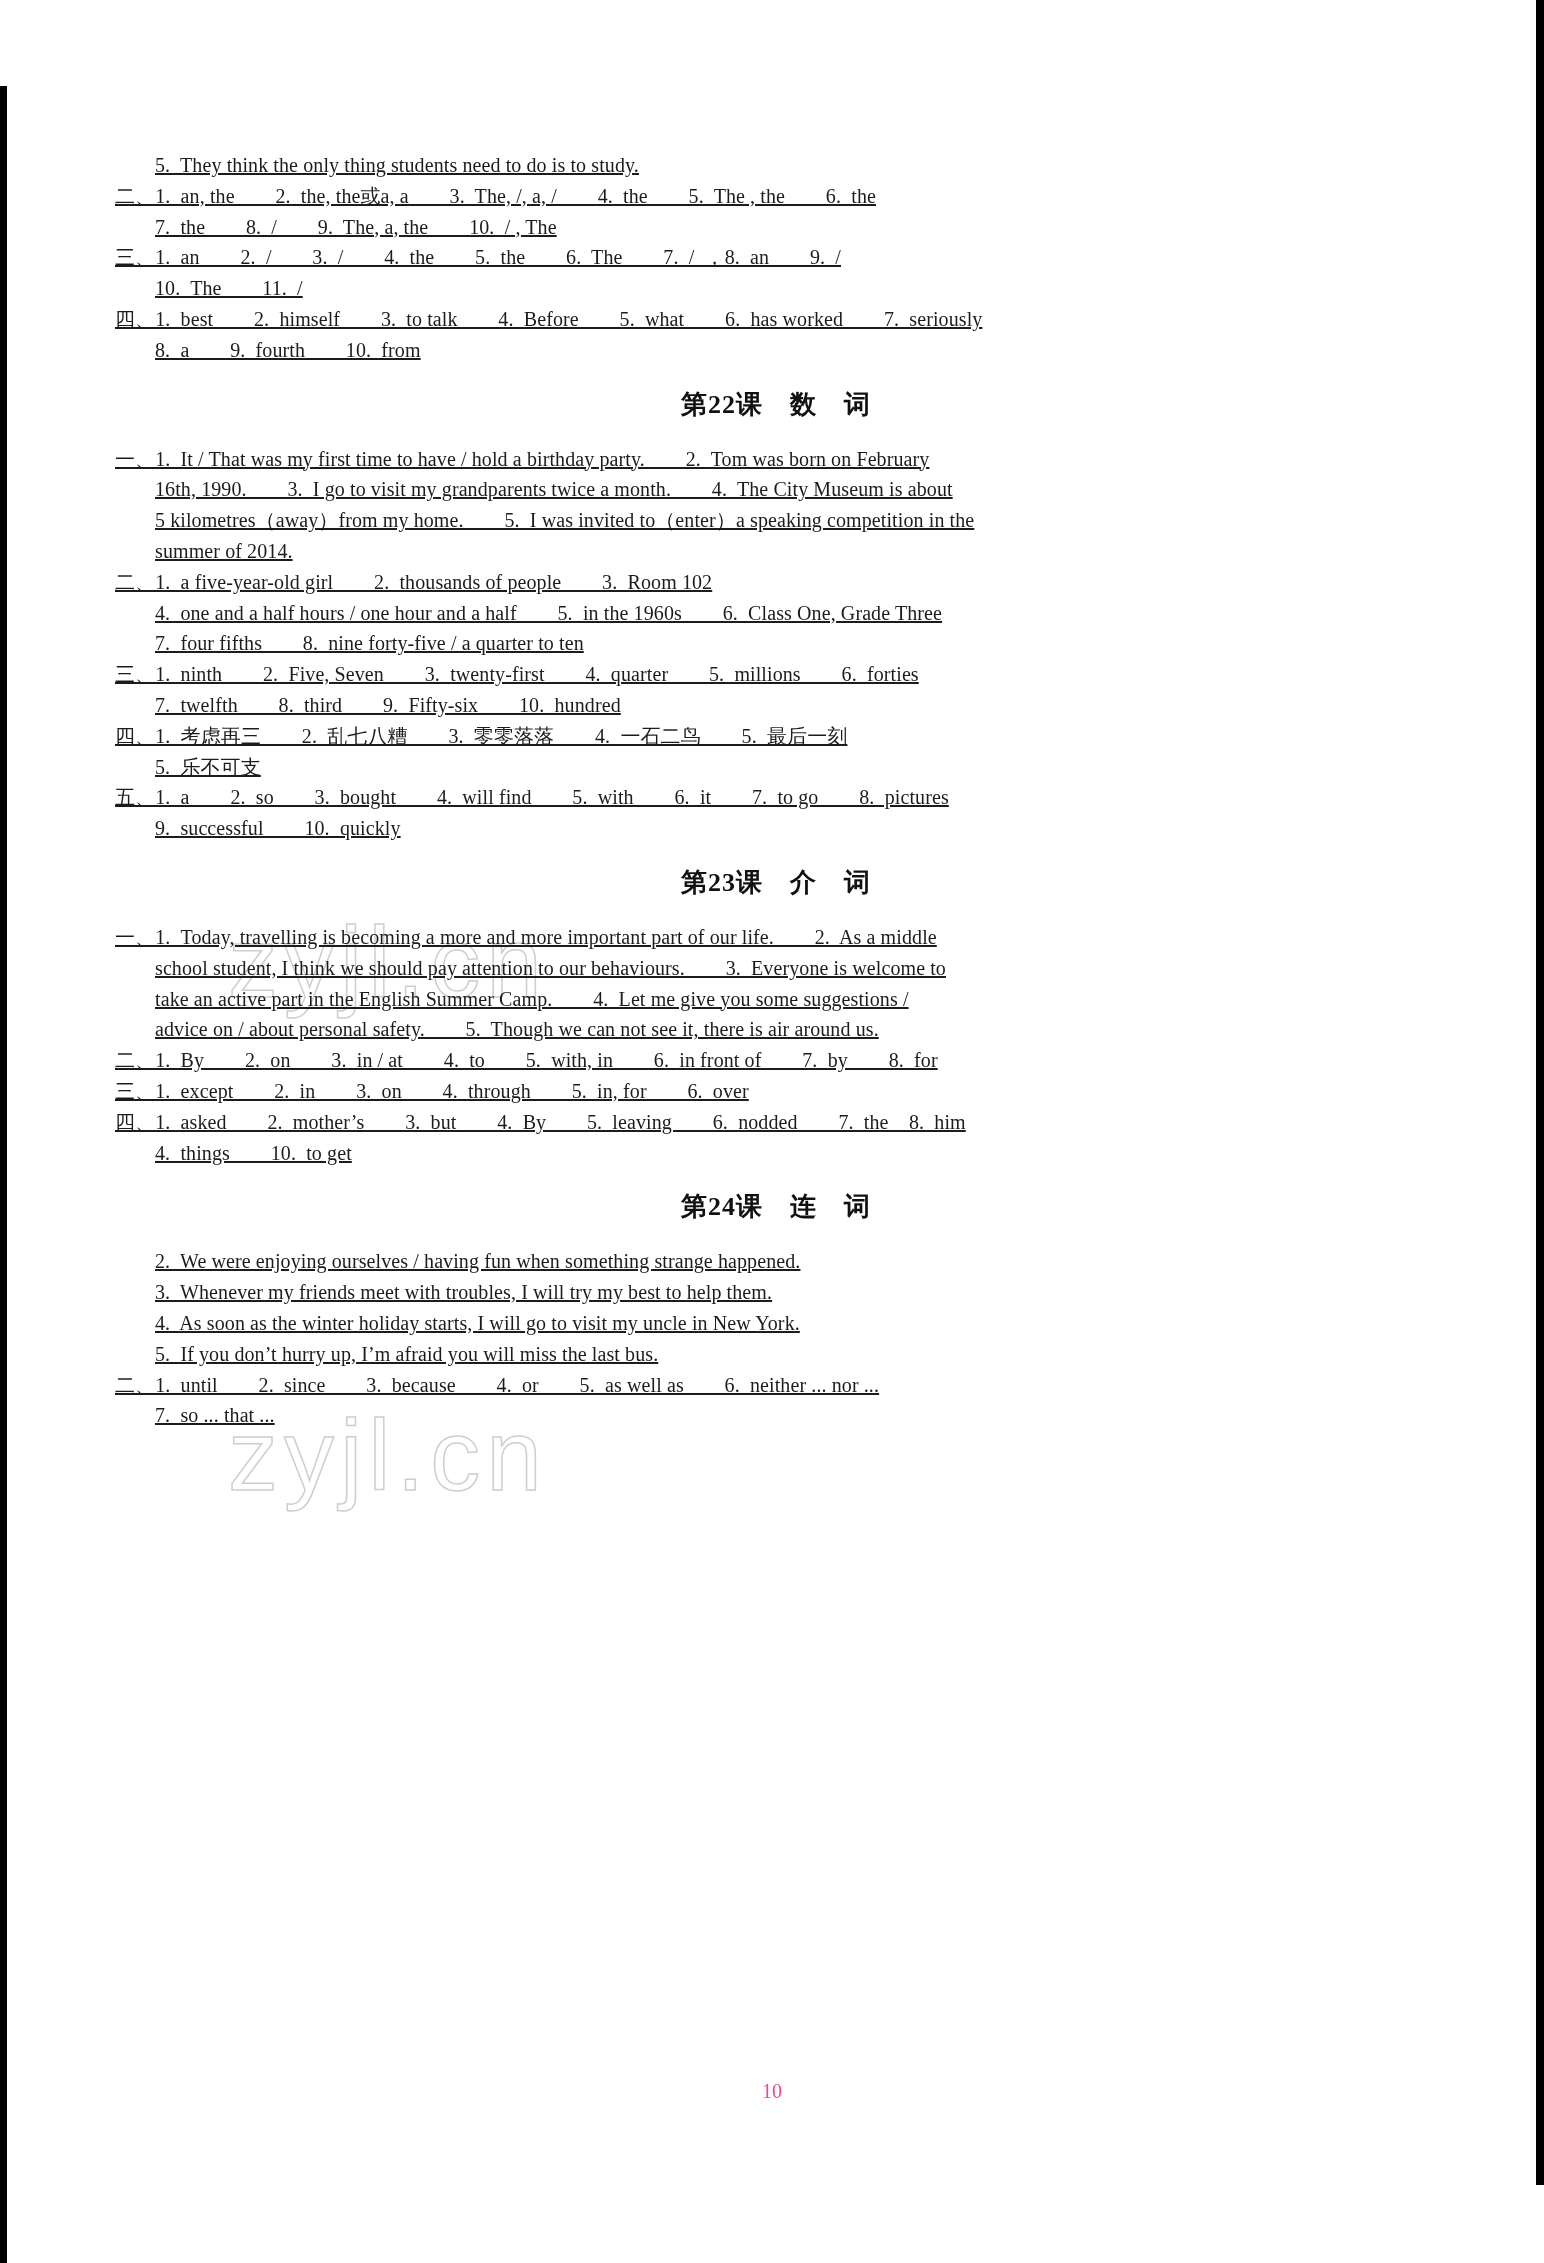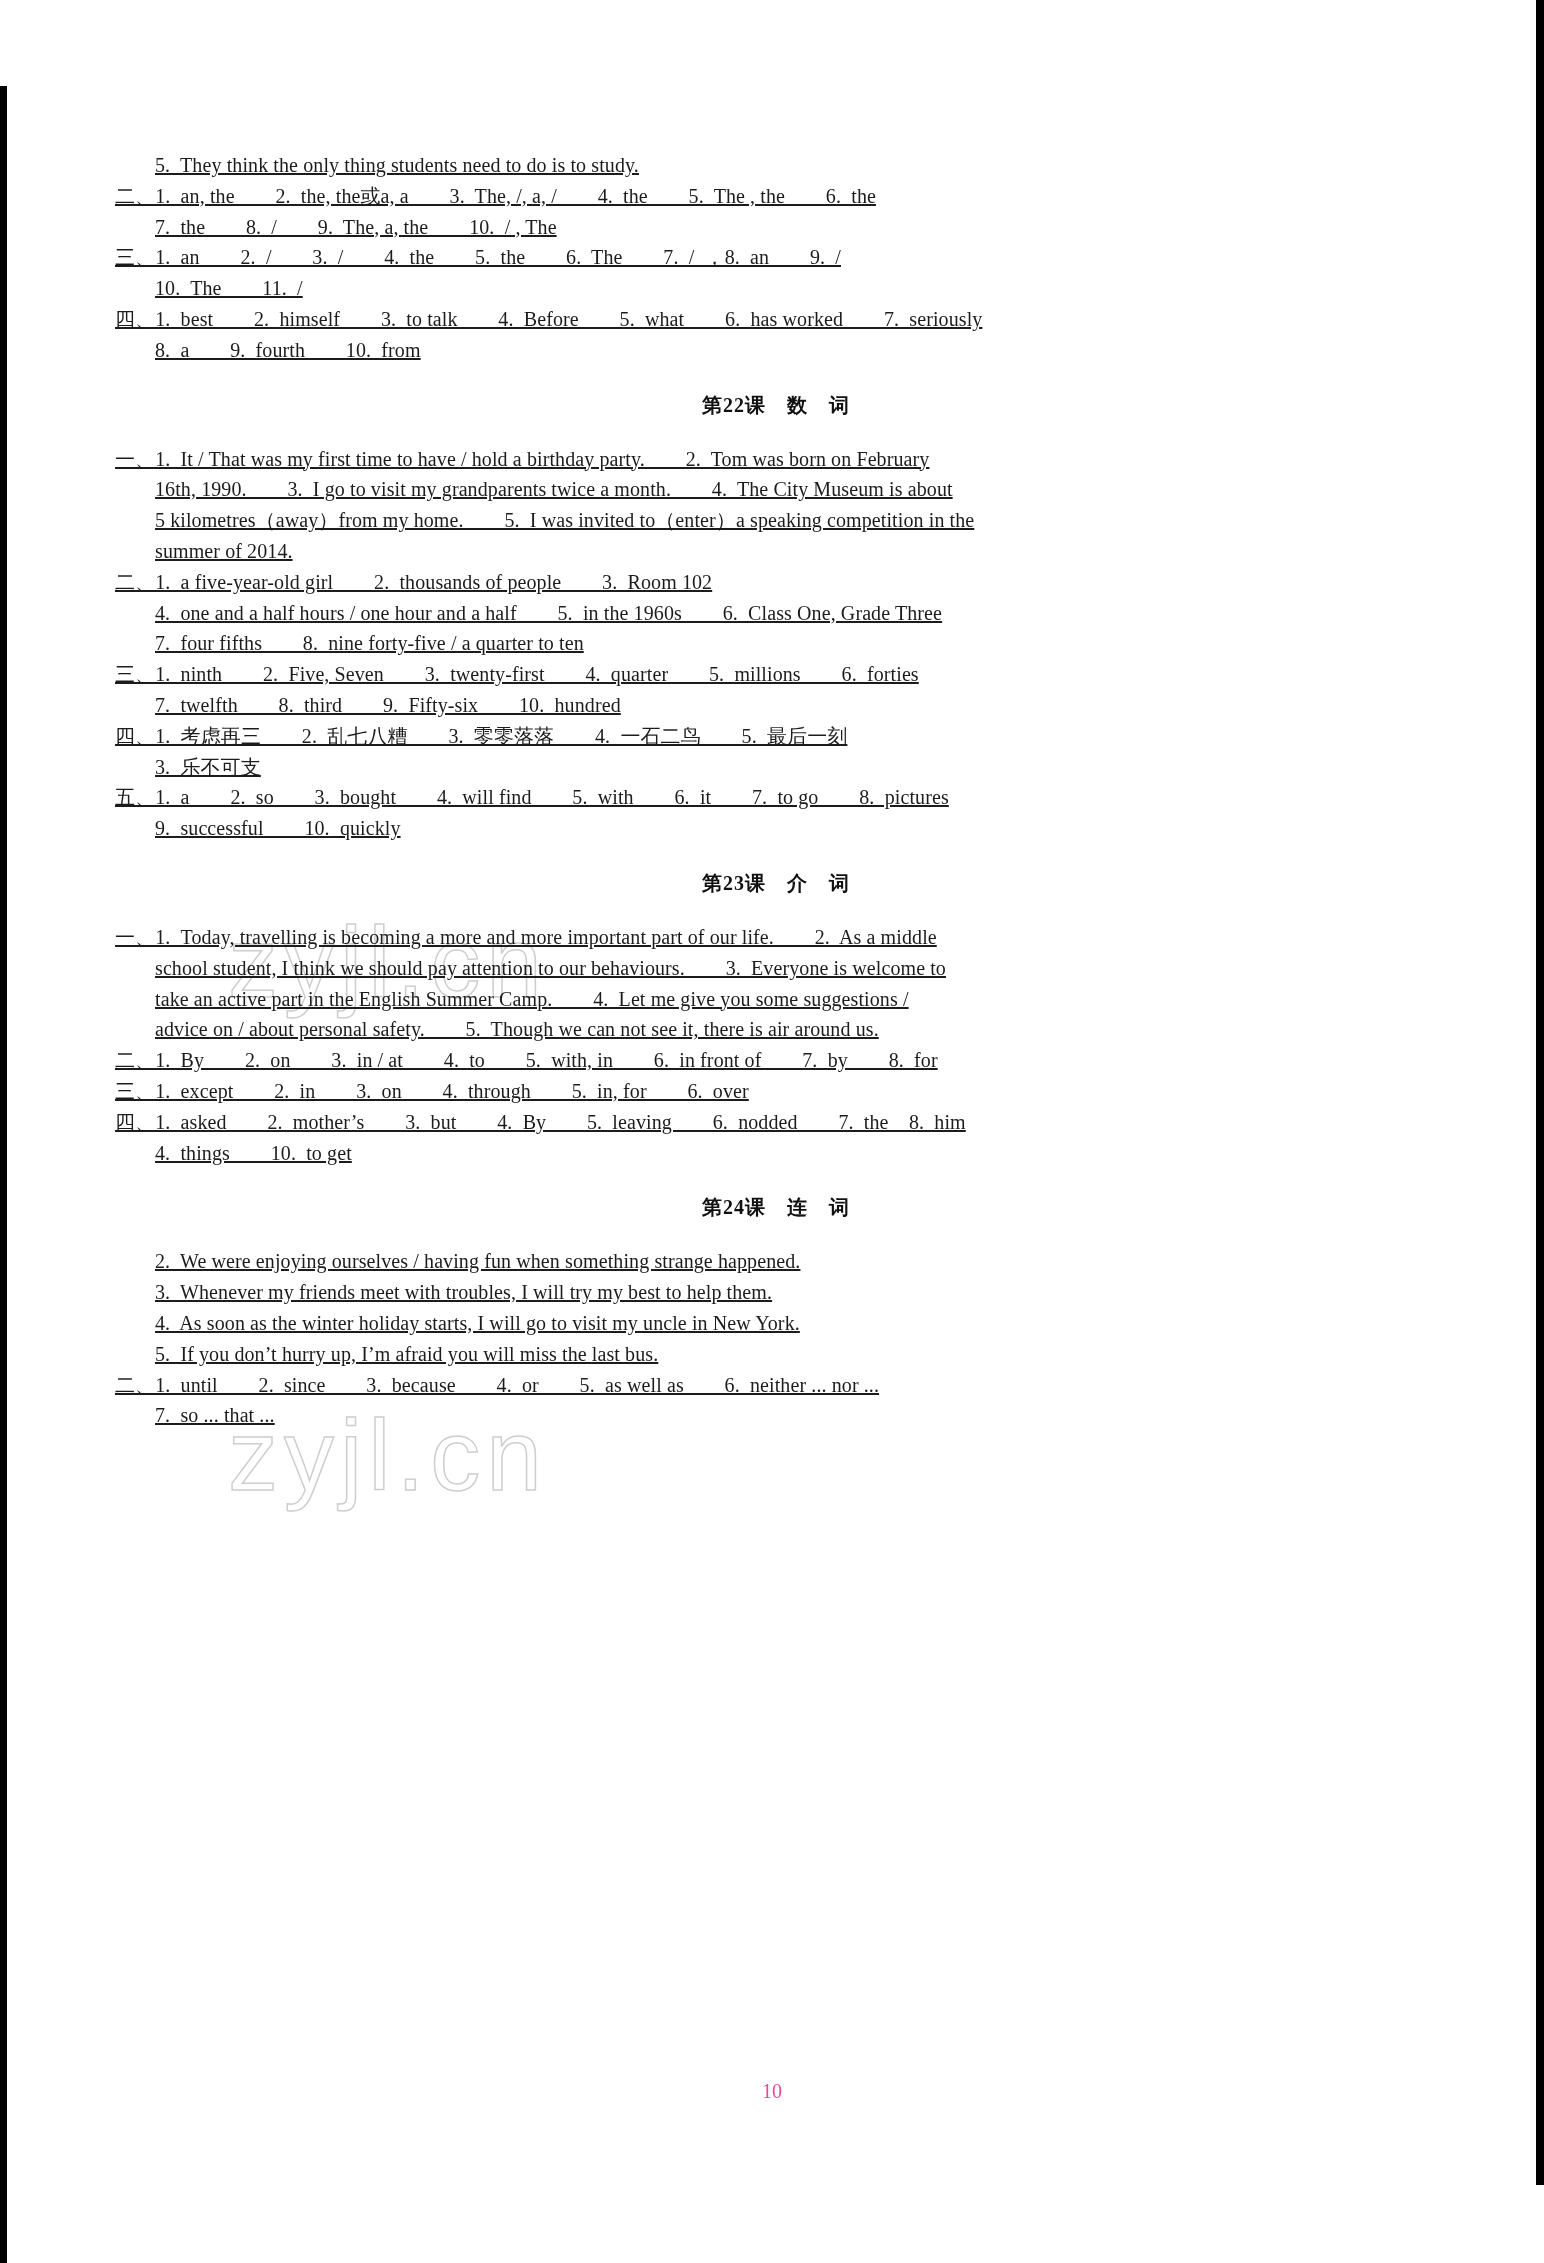--- a/index.html
+++ b/index.html
@@ -35,21 +35,21 @@
   }
   .line {
     font-size: 20px;
     line-height: 30.8px;
     white-space: pre-wrap;
     letter-spacing: 0.1px;
     text-decoration: underline;
   }
   .indent-1 { padding-left: 40px; }
   .section-heading {
-    font-size: 20px;
+    font-size: 26px;
     font-weight: bold;
     text-align: center;
     margin: 20px 0 20px 0;
     line-height: 38px;
     color: #111111;
     letter-spacing: 1px;
   }
 
   
   .watermark {
@@ -103,21 +103,21 @@
         <div class="line indent-0">一、1.  It / That was my first time to have / hold a birthday party.        2.  Tom was born on February</div>
         <div class="line indent-1">16th, 1990.        3.  I go to visit my grandparents twice a month.        4.  The City Museum is about</div>
         <div class="line indent-1">5 kilometres（away）from my home.        5.  I was invited to（enter）a speaking competition in the</div>
         <div class="line indent-1">summer of 2014.</div>
         <div class="line indent-0">二、1.  a five-year-old girl        2.  thousands of people        3.  Room 102</div>
         <div class="line indent-1">4.  one and a half hours / one hour and a half        5.  in the 1960s        6.  Class One, Grade Three</div>
         <div class="line indent-1">7.  four fifths        8.  nine forty-five / a quarter to ten</div>
         <div class="line indent-0">三、1.  ninth        2.  Five, Seven        3.  twenty-first        4.  quarter        5.  millions        6.  forties</div>
         <div class="line indent-1">7.  twelfth        8.  third        9.  Fifty-six        10.  hundred</div>
         <div class="line indent-0">四、1.  考虑再三        2.  乱七八糟        3.  零零落落        4.  一石二鸟        5.  最后一刻</div>
-        <div class="line indent-1">3.  乐不可支</div>
+        <div class="line indent-1">5.  乐不可支</div>
         <div class="line indent-0">五、1.  a        2.  so        3.  bought        4.  will find        5.  with        6.  it        7.  to go        8.  pictures</div>
         <div class="line indent-1">9.  successful        10.  quickly</div>
       </section>
       <section>
         <h2 class="section-heading">第23课　介　词</h2>
         <div class="line indent-0">一、1.  Today, travelling is becoming a more and more important part of our life.        2.  As a middle</div>
         <div class="line indent-1">school student, I think we should pay attention to our behaviours.        3.  Everyone is welcome to</div>
         <div class="line indent-1">take an active part in the English Summer Camp.        4.  Let me give you some suggestions /</div>
         <div class="line indent-1">advice on / about personal safety.        5.  Though we can not see it, there is air around us.</div>
         <div class="line indent-0">二、1.  By        2.  on        3.  in / at        4.  to        5.  with, in        6.  in front of        7.  by        8.  for</div>

